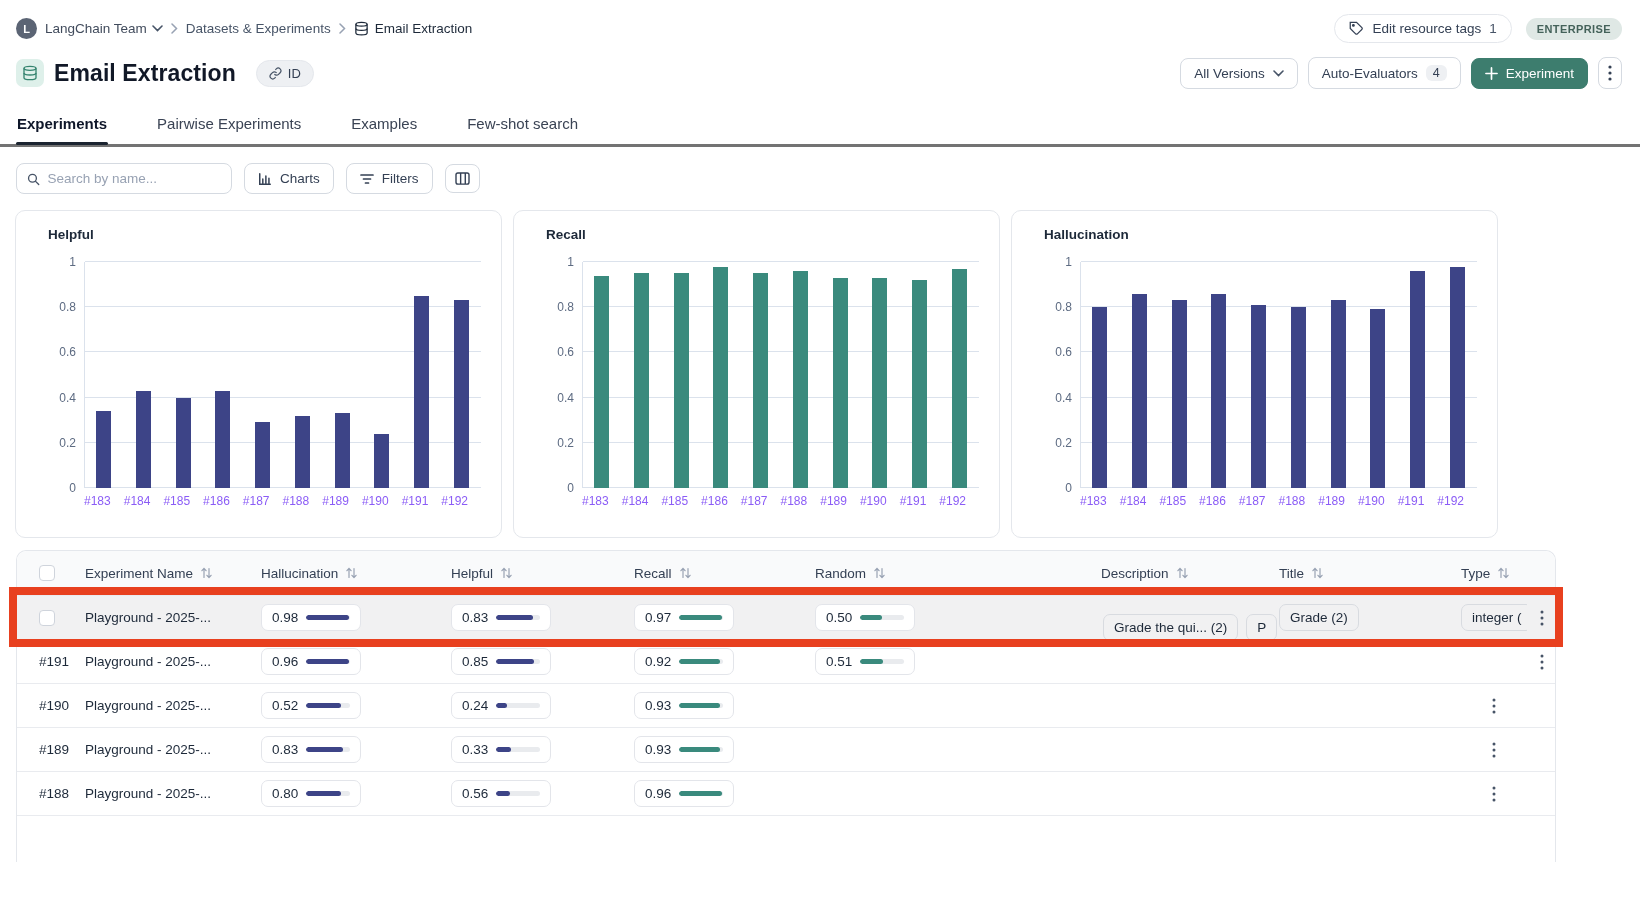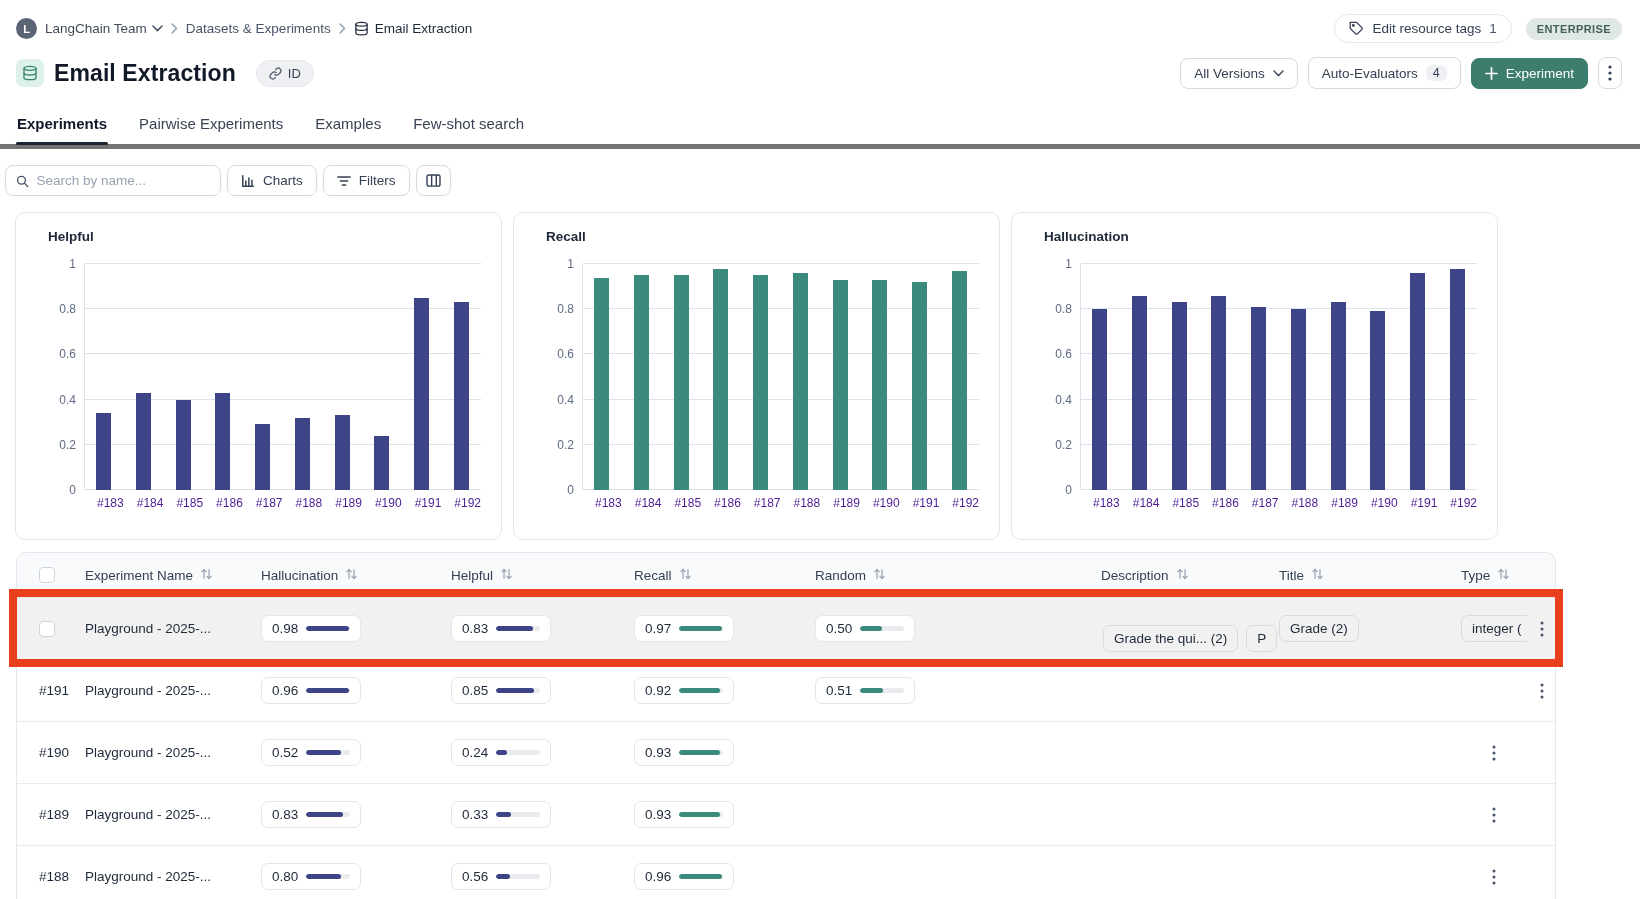--- a/index.html
+++ b/index.html
@@ -32,58 +32,58 @@
   .id-pill { display:inline-flex; align-items:center; gap:6px; background:#eef0f3; border:1px solid #e4e7ec;
     border-radius:999px; padding:5px 12px; font-size:13px; color:#344054; margin-left:10px; cursor:pointer; }
   .title-right { display:flex; align-items:center; gap:10px;margin-left:40px; }
   .btn { display:inline-flex; align-items:center; gap:8px; border:1px solid #d5dae1; border-radius:8px;
     background:#fff; padding:7px 13px; font-size:13.5px; color:#344054; cursor:pointer; white-space:nowrap; }
   .btn .badge { background:#eef0f3; border-radius:6px; padding:1px 7px; font-size:12.5px; color:#344054; }
   .btn-primary { background:#3d7d6e; border-color:#3d7d6e; color:#fff; font-weight:500; }
   .btn-icon { padding:7px 9px; }
 
   
-  .tabs { display:flex; gap:30px; padding:10px 16px 0 16px; border-bottom:5px solid #737373; }
+  .tabs { display:flex; gap:48px; padding:10px 16px 0 16px; border-bottom:3px solid #737373; }
   .tab { font-size:15px; color:#3a4354; padding:6px 1px 12px; cursor:pointer; position:relative; }
   .tab.active { color:#0f172a; font-weight:bold; }
   .tab.active::after { content:""; position:absolute; left:0; right:0; bottom:-1px; height:3px;
     background:#1b2430; border-radius:2px; }
 
   
-  .toolbar { display:flex; gap:6px; padding:16px 16px 6px 5px; }
+  .toolbar { display:flex; align-items:center; gap:12px; padding:16px 16px 6px 16px; }
   .search-box { display:flex; align-items:center; gap:8px; width:216px; height:31px;
     border:1px solid #d5dae1; border-radius:8px; padding:0 10px; background:#fff; }
   .search-box input { border:none; outline:none; font-size:13.5px; color:#344054; width:100%;
     font-family:"Liberation Sans", sans-serif; background:transparent; }
   .search-box input::placeholder { color:#98a2b3; }
 
   
   .charts { display:flex; gap:11px; margin:10px 0 0 15px; }
   .card { width:487px; height:328px; border:1px solid #e4e7ec; border-radius:10px; background:#fff;
     padding:14px 16px 10px 16px; }
   .card h3 { font-size:13.5px; font-weight:bold; color:#1d2939; margin:2px 0 10px 16px; }
   .plotwrap { position:relative; height:262px; }
   .plot { position:absolute; left:52px; right:4px; top:10px; height:226px;
     border-left:1px solid #dbe2ec; }
   .gline { position:absolute; left:0; right:0; height:1px; background:#dbe2ec; }
   .ylab { position:absolute; width:44px; text-align:right; font-size:12px; color:#5d6b82; }
   .bars { position:absolute; left:52px; right:4px; top:10px; height:226px; display:flex; }
   .slot { flex:1; display:flex; align-items:flex-end; justify-content:center; }
   .bar { width:15px; background:#3d4487; }
   .xlabs { position:absolute; left:52px; right:4px; top:242px; display:flex; }
-  .xlab { flex:1; text-align:right; font-size:12px; color:#4c1d95; }
+  .xlab { flex:1; text-align:left; font-size:12px; color:#8b5cf6; }
 
   
   .table { width:1540px; margin:12px 0 0 16px; border:1px solid #e4e7ec; border-bottom:none;
     border-radius:10px 10px 0 0; background:#fff; }
   .trow { display:grid; grid-template-columns:68px 176px 190px 183px 181px 286px 178px 182px 66px 30px;
-    align-items:center; height:62px; }
+    align-items:center; height:44px; }
   .thead { height:44px; background:#f9fafb; border-radius:10px 10px 0 0; font-size:13.5px;
     color:#344054; font-weight:500; }
-  .th { display:flex; align-items:flex-start; gap:7px; cursor:pointer; }
+  .th { display:flex; align-items:center; gap:7px; cursor:pointer; }
   .trow > div { overflow:hidden; white-space:nowrap; }
   .cell-sel { padding-left:22px; font-size:13.5px; color:#1d2939; }
   .cbx { width:16px; height:16px; border:1px solid #cfd4dc; border-radius:4px; background:#fff; cursor:pointer; }
   .name { font-size:13.5px; color:#1d2939; }
   .body-row { border-top:1px solid #e9ebef; background:#fff; }
   .score-pill { display:inline-flex; align-items:center; gap:8px; border:1px solid #e3e5ea;
     border-radius:7px; background:#fff; padding:5px 10px; font-size:13.5px; color:#1d2939; }
   .mini { width:44px; height:5px; border-radius:3px; background:#e9ebee; overflow:hidden; }
   .mini > div { height:100%; border-radius:3px; }
   .tag-pill { display:inline-flex; align-items:center; border:1px solid #d8dbe0; border-radius:7px;

